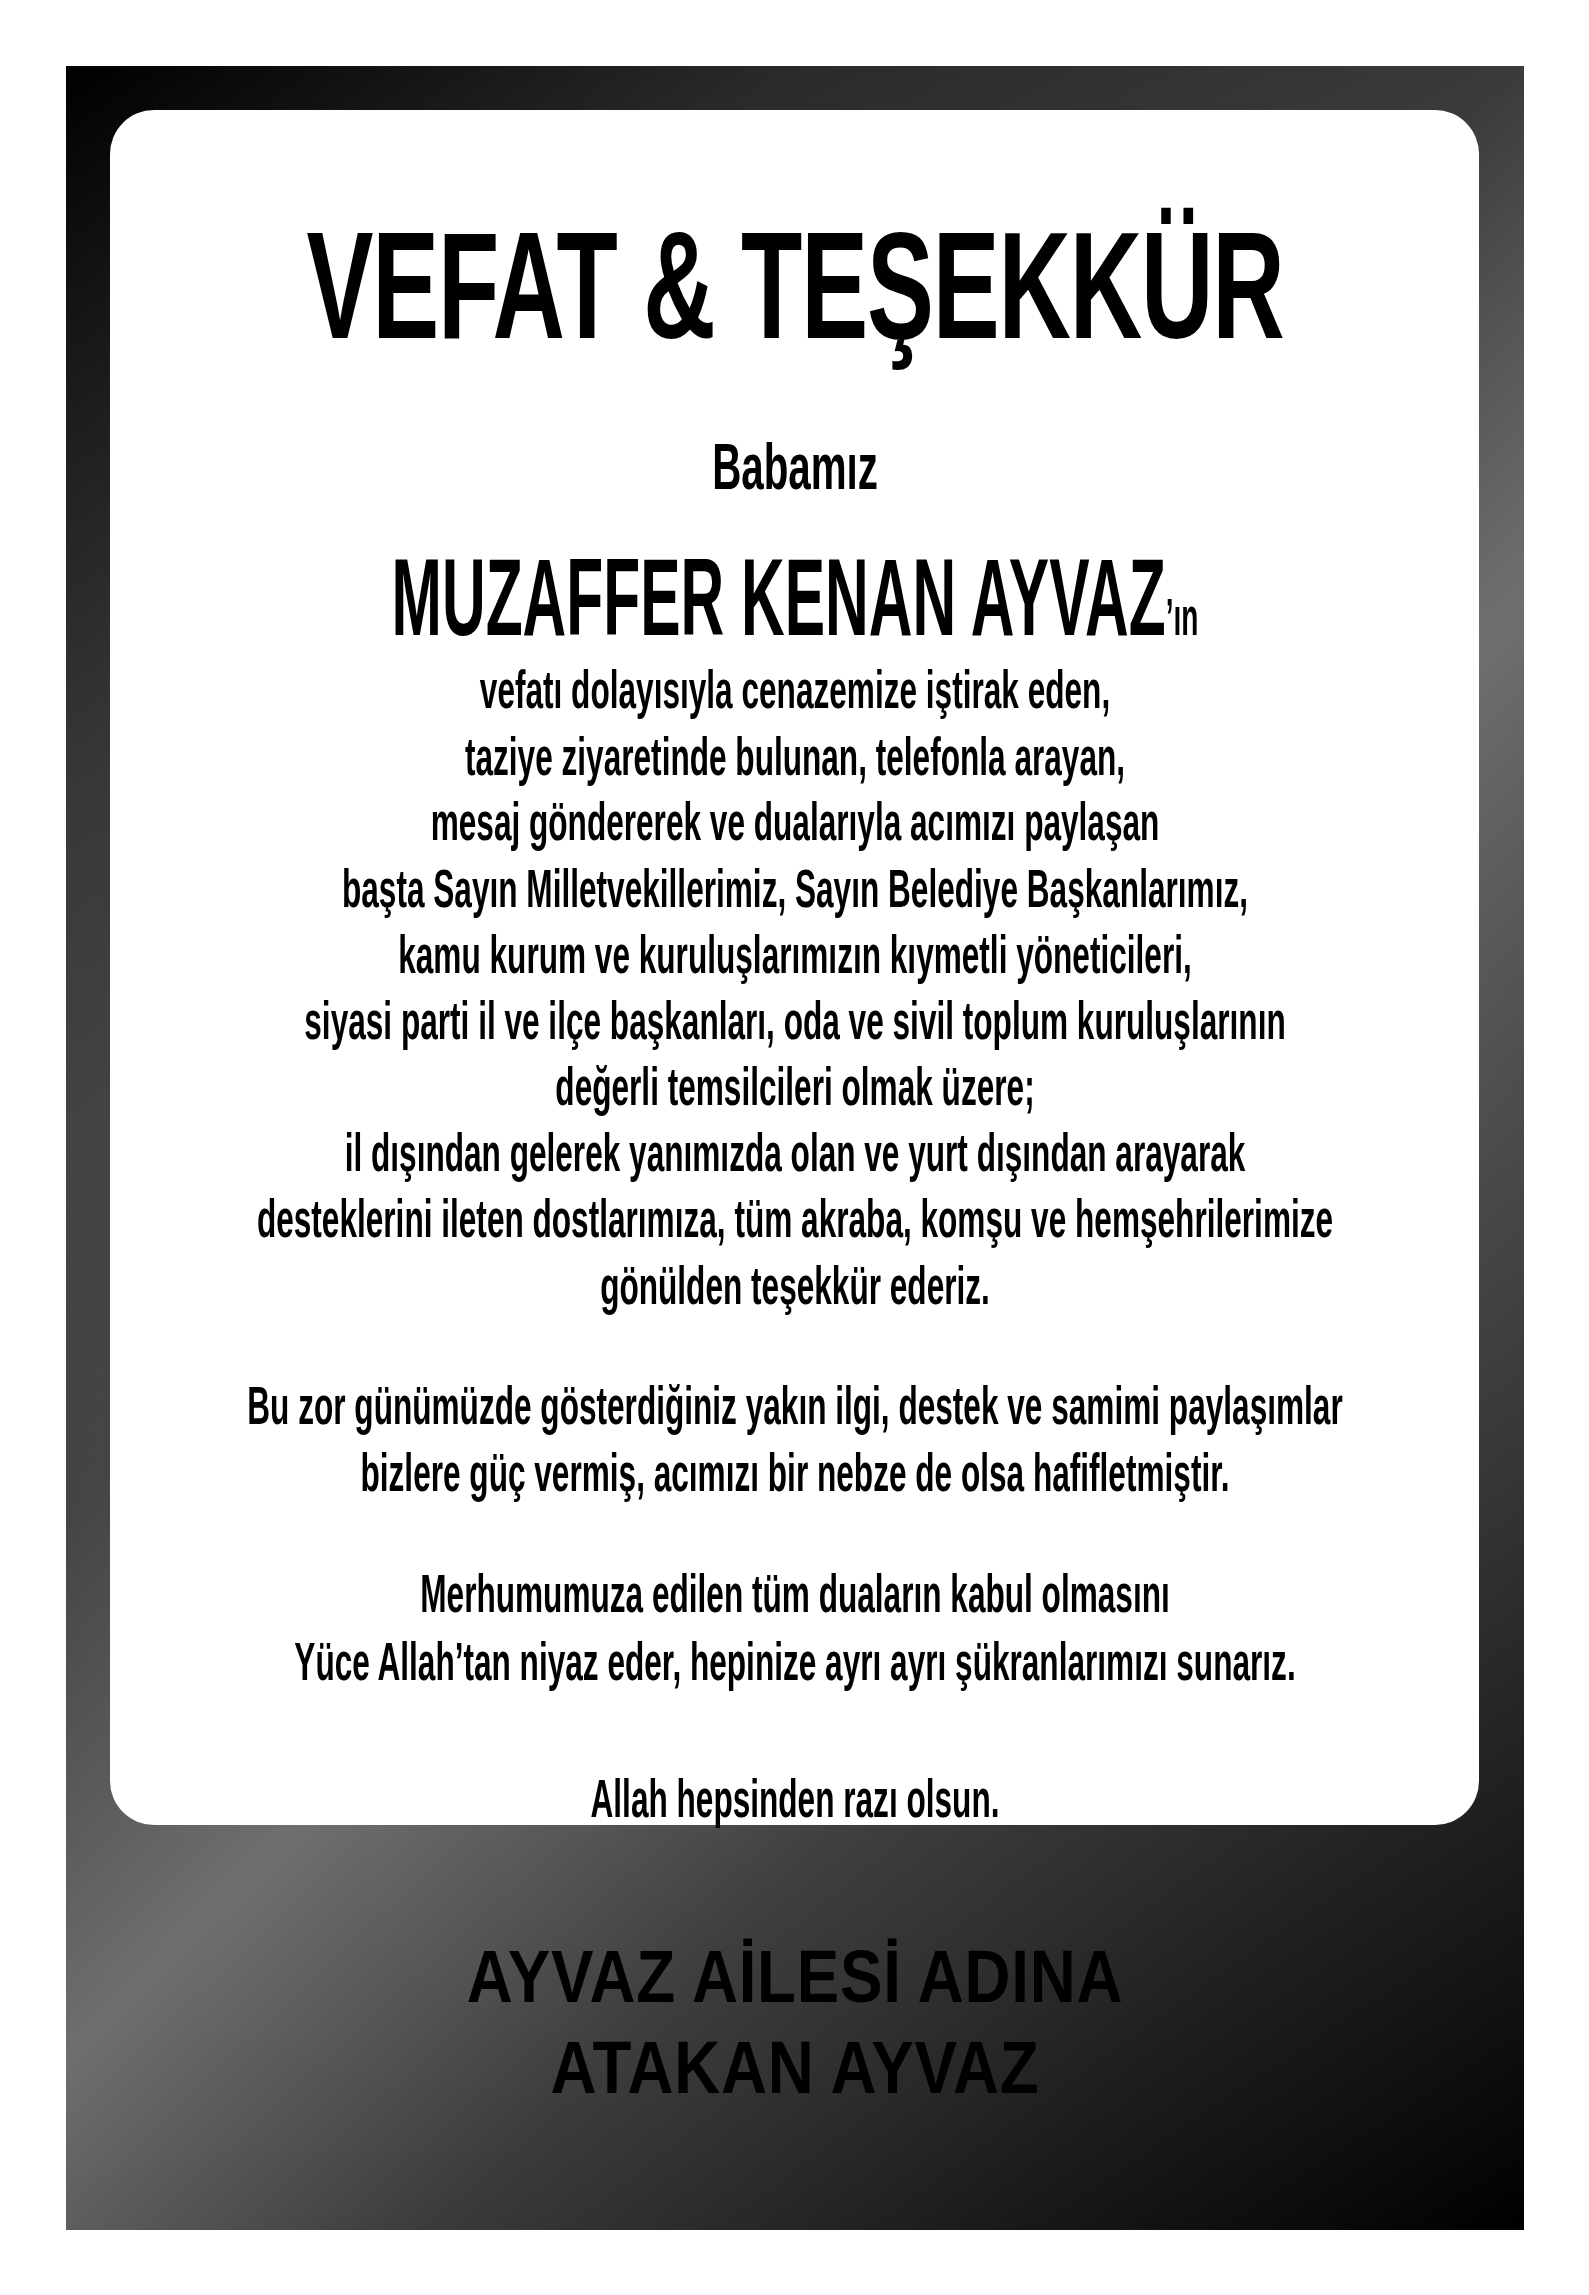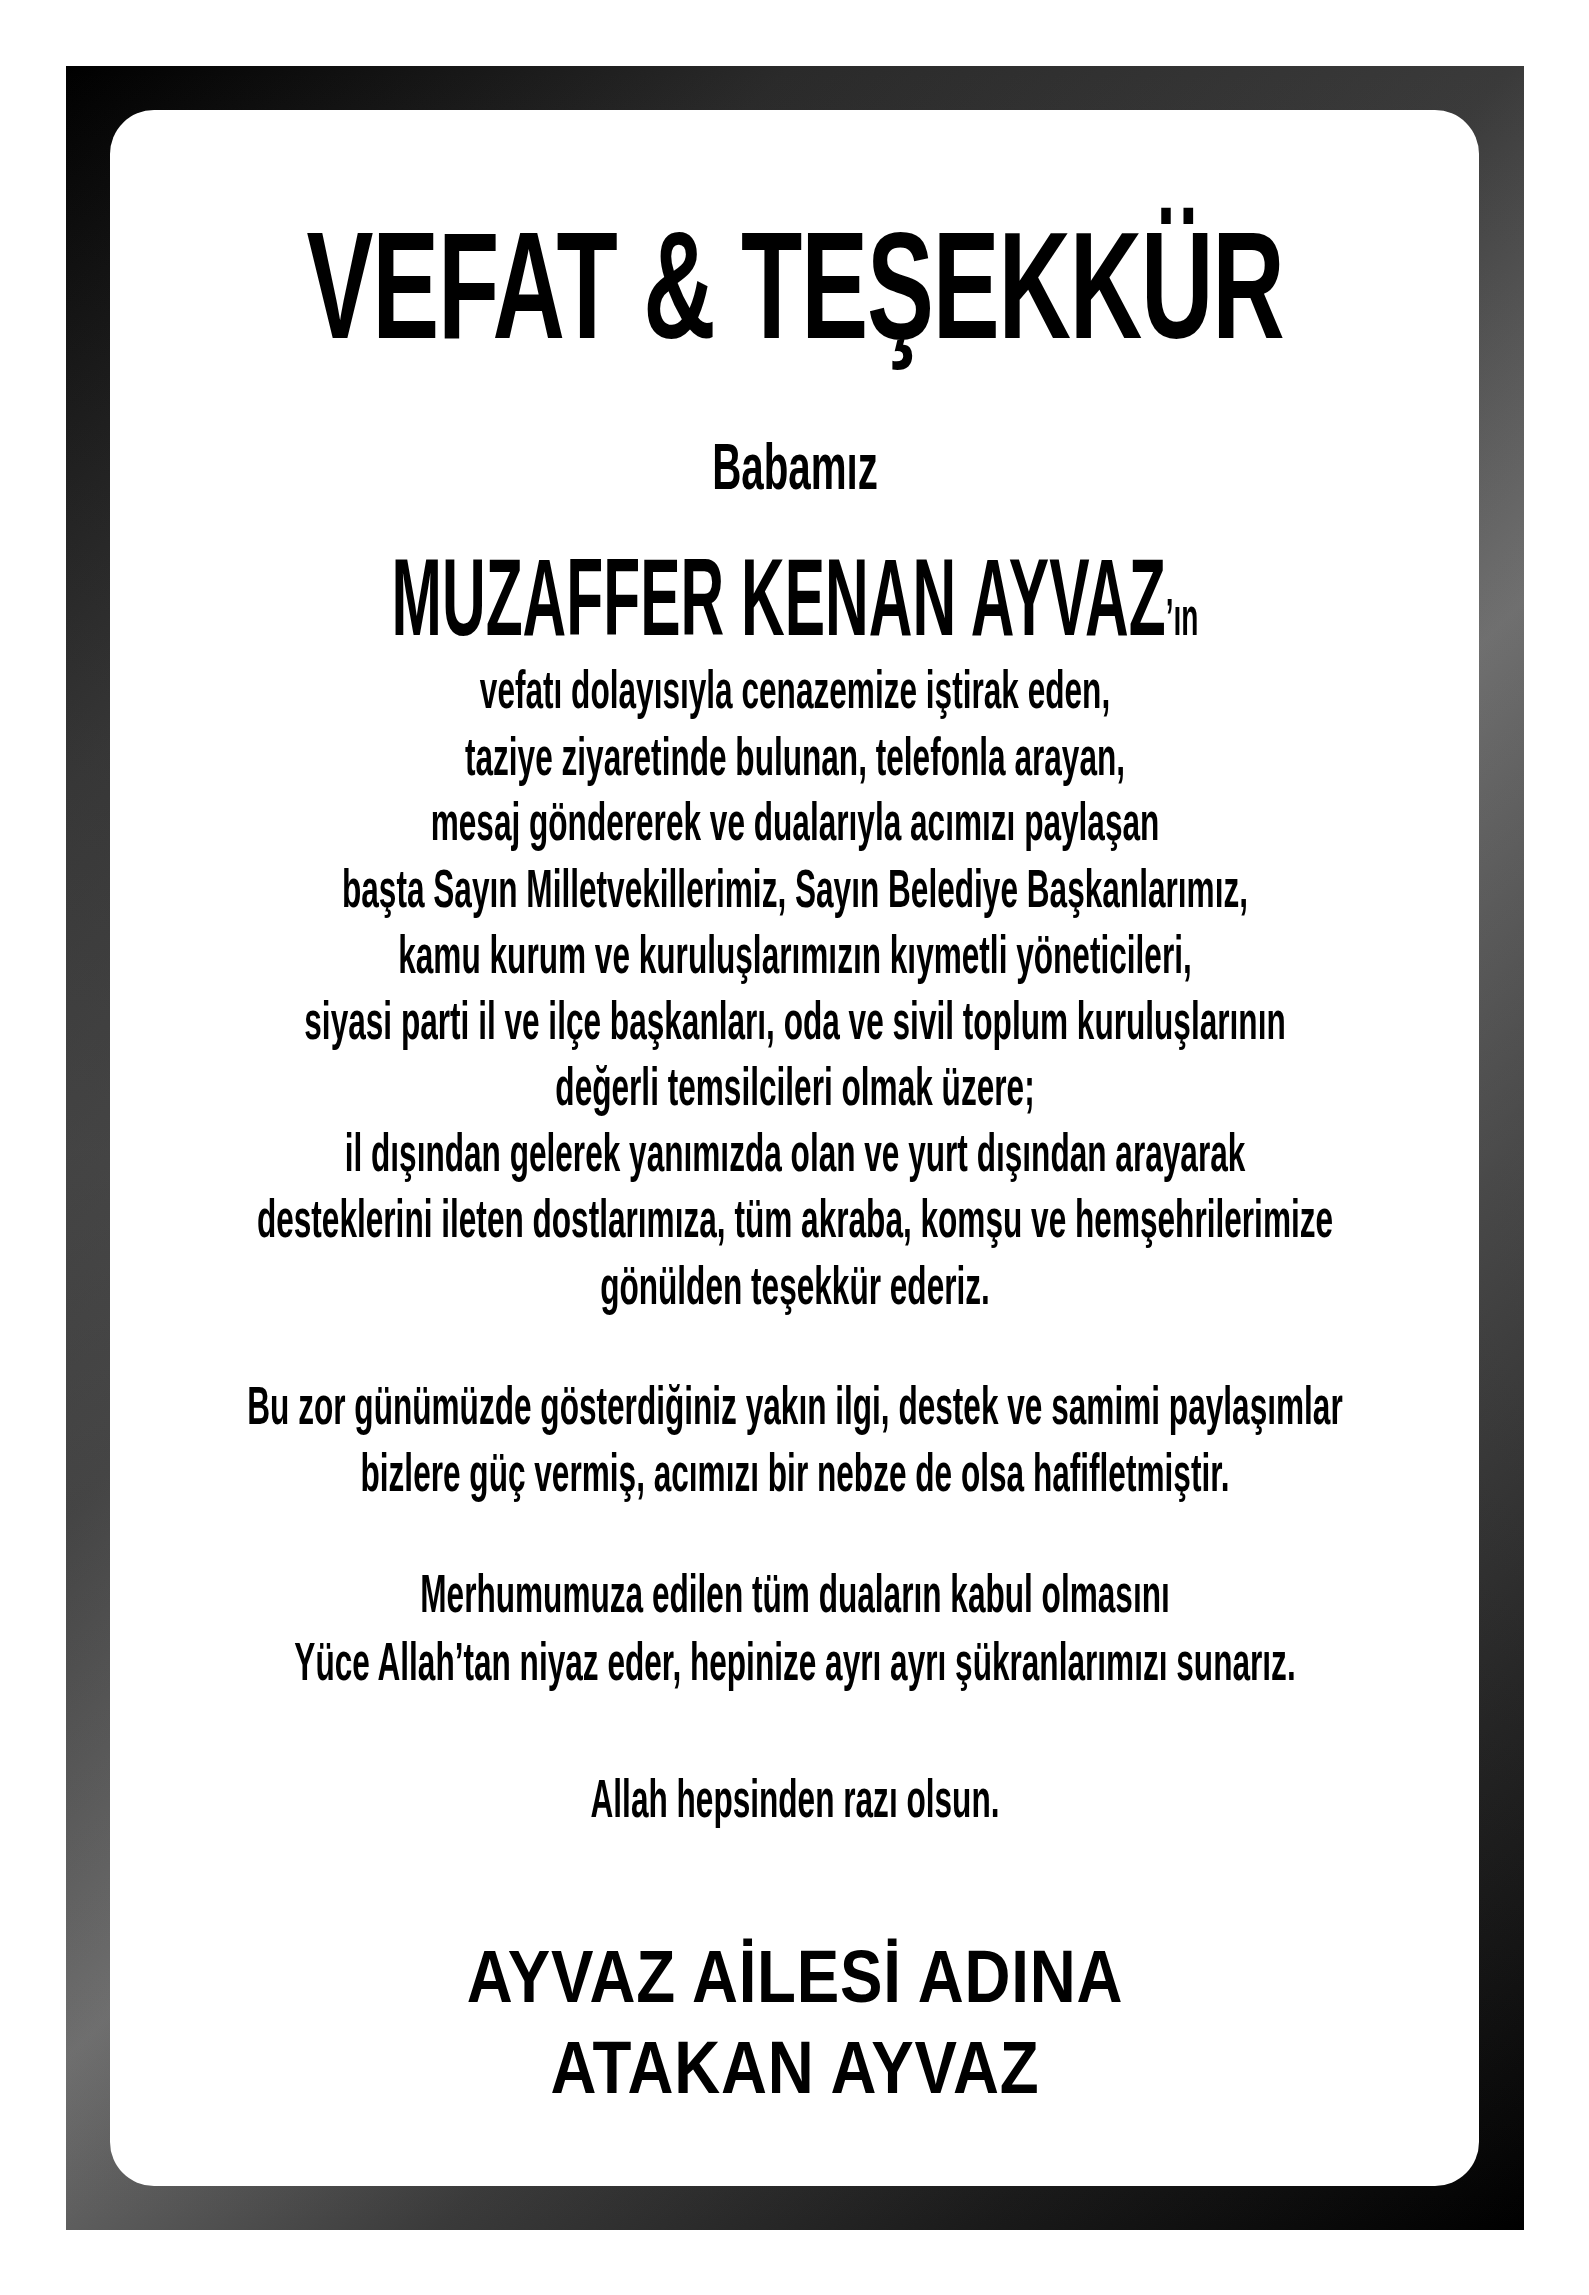--- a/index.html
+++ b/index.html
@@ -16,21 +16,21 @@
     width: 1458px; height: 2164px;
     background: linear-gradient(135deg, #000000 0%, #2a2a2a 20%, #3a3a3a 40%, #6e6e6e 55%, #3a3a3a 70%, #1a1a1a 85%, #000000 100%);
   }
   .frame-shade-v {
     position: absolute; inset: 0;
     background: linear-gradient(to bottom, rgba(0,0,0,0.0) 0%, rgba(120,120,120,0.25) 50%, rgba(0,0,0,0.0) 100%);
   }
   .card {
     position: absolute;
     left: 110px; top: 110px;
-    width: 1369px; height: 2076px;
+    width: 1369px; height: 1715px;
     background: #ffffff;
     border-radius: 44px;
   }
   .line {
     position: absolute;
     left: 50%;
     white-space: nowrap;
     color: #000;
     font-weight: bold;
     line-height: 1;

